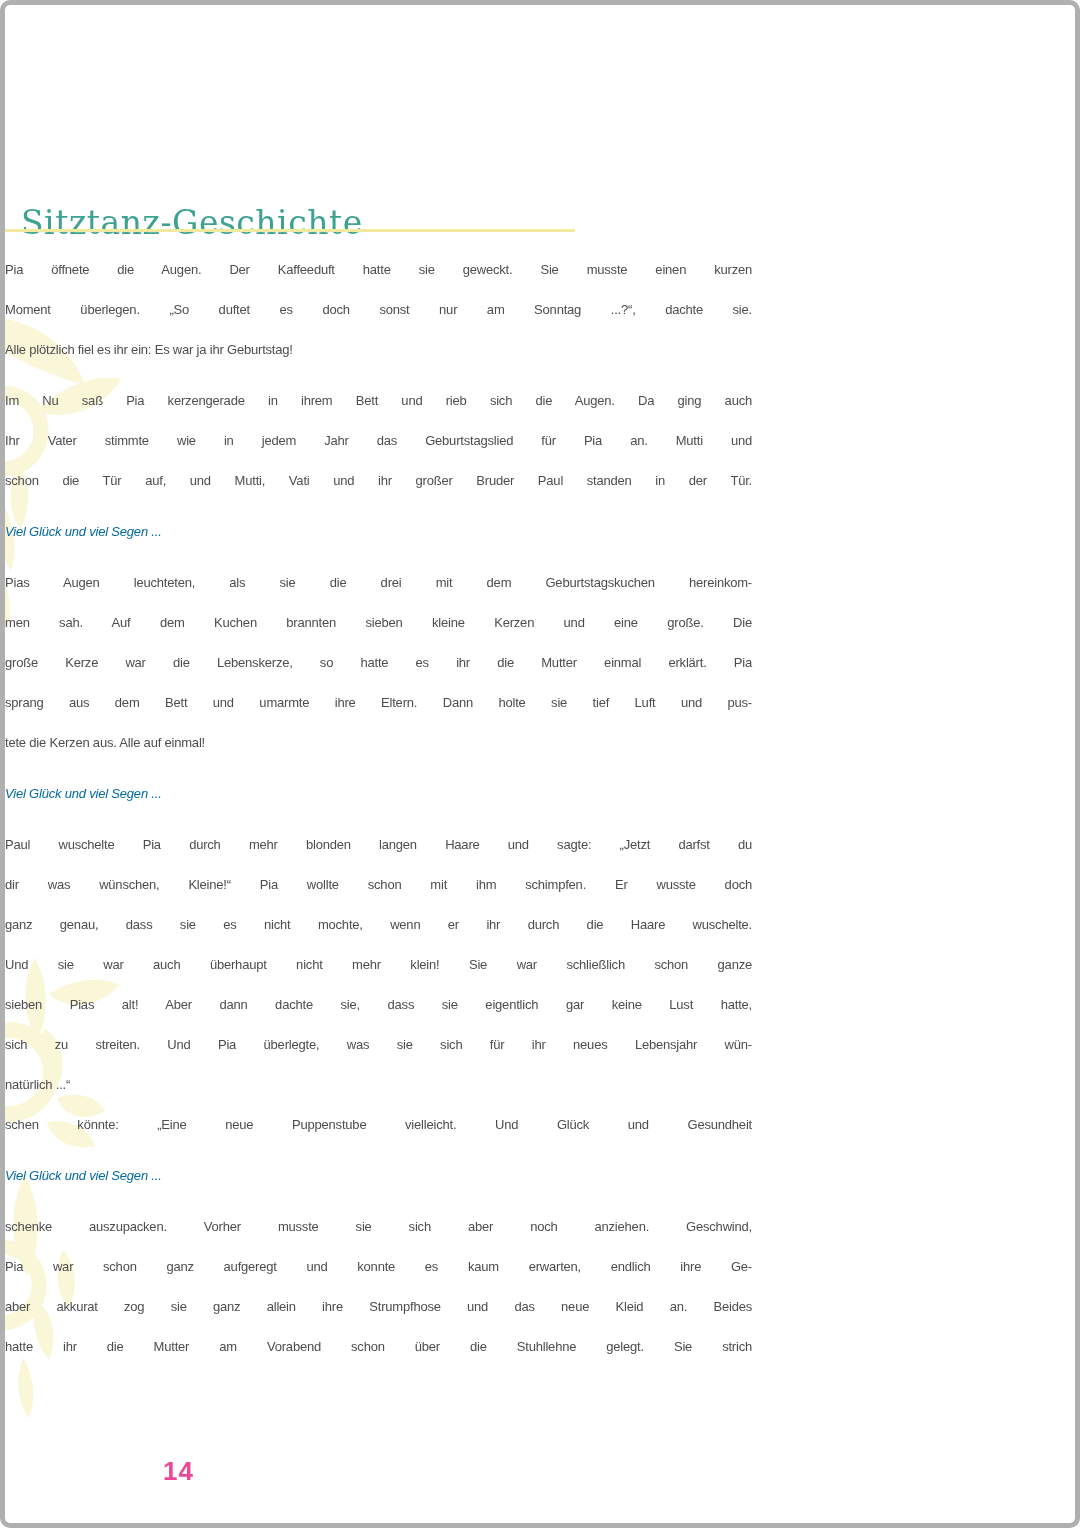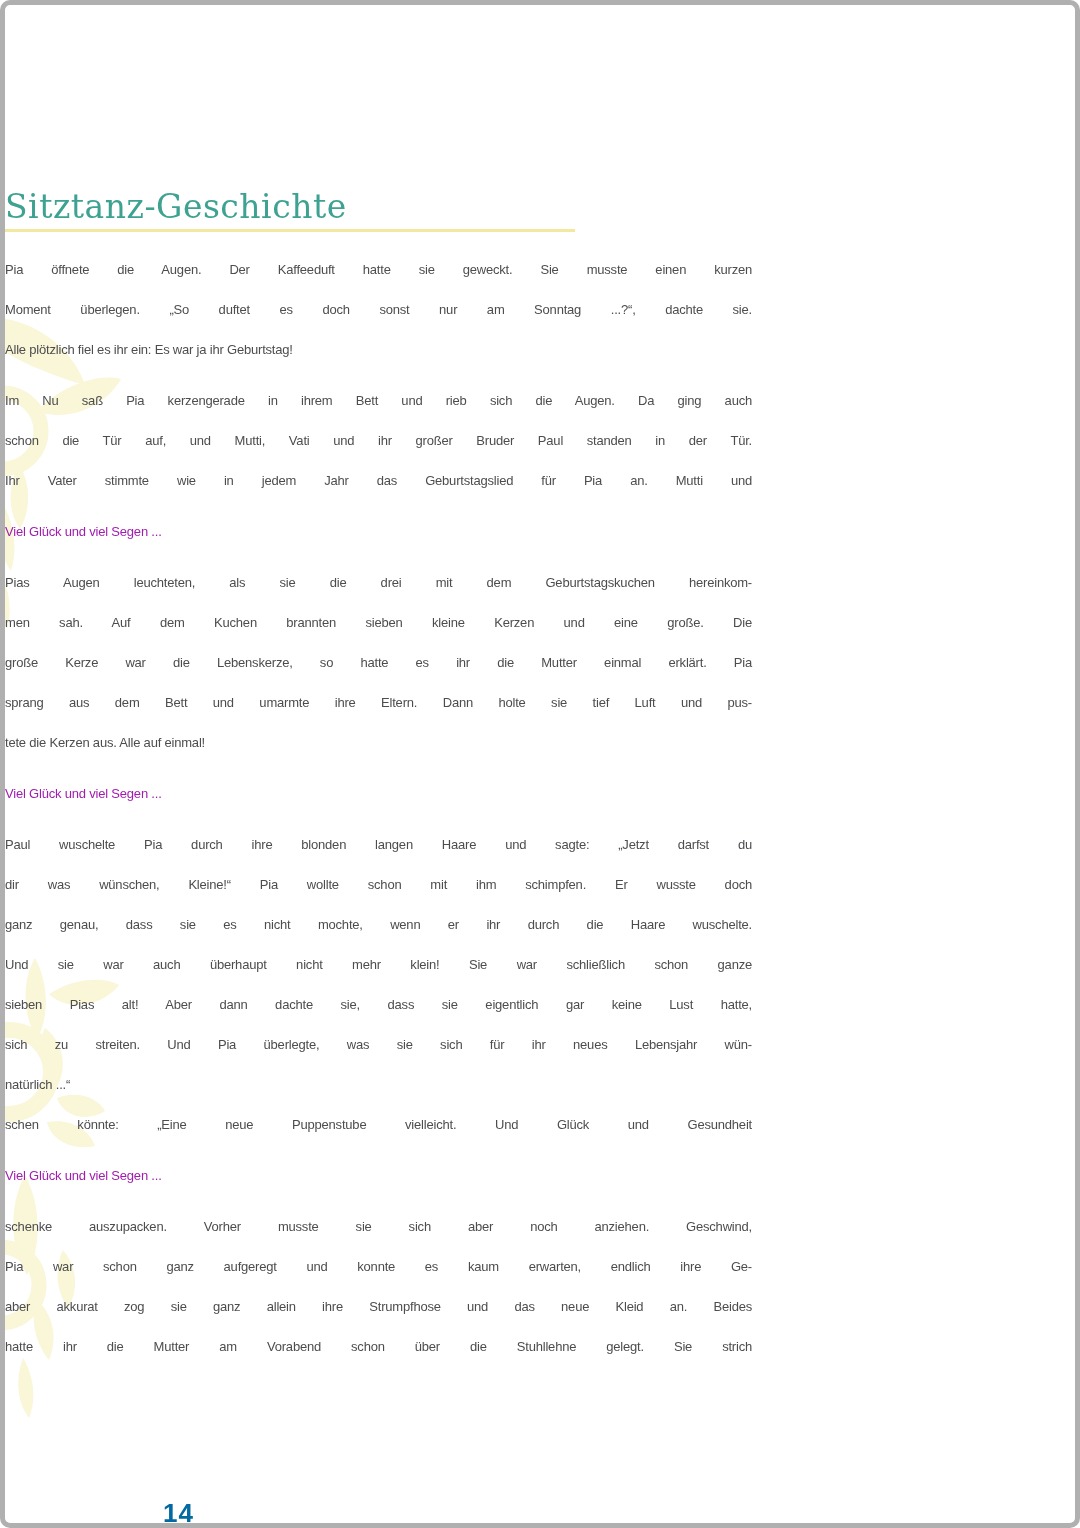--- a/index.html
+++ b/index.html
@@ -23,21 +23,21 @@
   .flourish {
     position: absolute;
     pointer-events: none;
   }
   .flourish-top { left: 0; top: 308px; }
   .flourish-bottom { left: 0; top: 945px; }
   .title {
     position: absolute;
     top: 182px;
     left: 0;
-    margin: 0;
+    margin: 16px;
     font-family: "DejaVu Serif", serif;
     font-weight: 400;
     font-size: 33px;
     line-height: 40px;
     letter-spacing: 0.5px;
     color: #3da291;
   }
   .title-underline {
     position: absolute;
     top: 224px;
@@ -51,36 +51,37 @@
     top: 245px;
     left: 0;
     width: 747px;
     color: #4d4d4f;
     font-size: 13px;
     letter-spacing: -0.2px;
     line-height: 40px;
   }
   .para { margin: 0 0 11px 0; }
   .para.italic .line {
-    color: #a21caf;
+    font-style: italic;
+    color: #0369a1;
   }
   .line {
     text-align: justify;
     text-align-last: justify;
     white-space: normal;
   }
   .line.last { text-align-last: left; }
   .page-number {
     position: absolute;
     left: 158px;
-    top: 1493px;
+    top: 1451px;
     font-size: 26px;
     font-weight: 600;
     letter-spacing: 1px;
-    color: #0369a1;
+    color: #ec4899;
     text-align: right;
   }
 </style>
 </head>
 <body>
 
 <div class="page">
 
   <svg class="flourish flourish-top" width="135" height="340" viewBox="0 0 135 340">
     <g fill="#faf6d8" stroke="none">
@@ -113,38 +114,38 @@
   <div class="title-underline"></div>
 
   <div class="story">
       <div class="para">
         <div class="line">Pia öffnete die Augen. Der Kaffeeduft hatte sie geweckt. Sie musste einen kurzen</div>
         <div class="line">Moment überlegen. „So duftet es doch sonst nur am Sonntag ...?“, dachte sie.</div>
         <div class="line last">Alle plötzlich fiel es ihr ein: Es war ja ihr Geburtstag!</div>
       </div>
       <div class="para">
         <div class="line">Im Nu saß Pia kerzengerade in ihrem Bett und rieb sich die Augen. Da ging auch</div>
+        <div class="line">Ihr Vater stimmte wie in jedem Jahr das Geburtstagslied für Pia an. Mutti und</div>
         <div class="line">schon die Tür auf, und Mutti, Vati und ihr großer Bruder Paul standen in der Tür.</div>
-        <div class="line">Ihr Vater stimmte wie in jedem Jahr das Geburtstagslied für Pia an. Mutti und</div>
       </div>
       <div class="para italic">
         <div class="line last">Viel Glück und viel Segen ...</div>
       </div>
       <div class="para">
         <div class="line">Pias Augen leuchteten, als sie die drei mit dem Geburtstagskuchen hereinkom-</div>
         <div class="line">men sah. Auf dem Kuchen brannten sieben kleine Kerzen und eine große. Die</div>
         <div class="line">große Kerze war die Lebenskerze, so hatte es ihr die Mutter einmal erklärt. Pia</div>
         <div class="line">sprang aus dem Bett und umarmte ihre Eltern. Dann holte sie tief Luft und pus-</div>
         <div class="line last">tete die Kerzen aus. Alle auf einmal!</div>
       </div>
       <div class="para italic">
         <div class="line last">Viel Glück und viel Segen ...</div>
       </div>
       <div class="para">
-        <div class="line">Paul wuschelte Pia durch ihre blonden langen Haare und sagte: „Jetzt darfst du</div>
+        <div class="line">Paul wuschelte Pia durch mehr blonden langen Haare und sagte: „Jetzt darfst du</div>
         <div class="line">dir was wünschen, Kleine!“ Pia wollte schon mit ihm schimpfen. Er wusste doch</div>
         <div class="line">ganz genau, dass sie es nicht mochte, wenn er ihr durch die Haare wuschelte.</div>
         <div class="line">Und sie war auch überhaupt nicht mehr klein! Sie war schließlich schon ganze</div>
         <div class="line">sieben Pias alt! Aber dann dachte sie, dass sie eigentlich gar keine Lust hatte,</div>
         <div class="line">sich zu streiten. Und Pia überlegte, was sie sich für ihr neues Lebensjahr wün-</div>
         <div class="line last">natürlich ...“</div>
         <div class="line">schen könnte: „Eine neue Puppenstube vielleicht. Und Glück und Gesundheit</div>
       </div>
       <div class="para italic">
         <div class="line last">Viel Glück und viel Segen ...</div>

